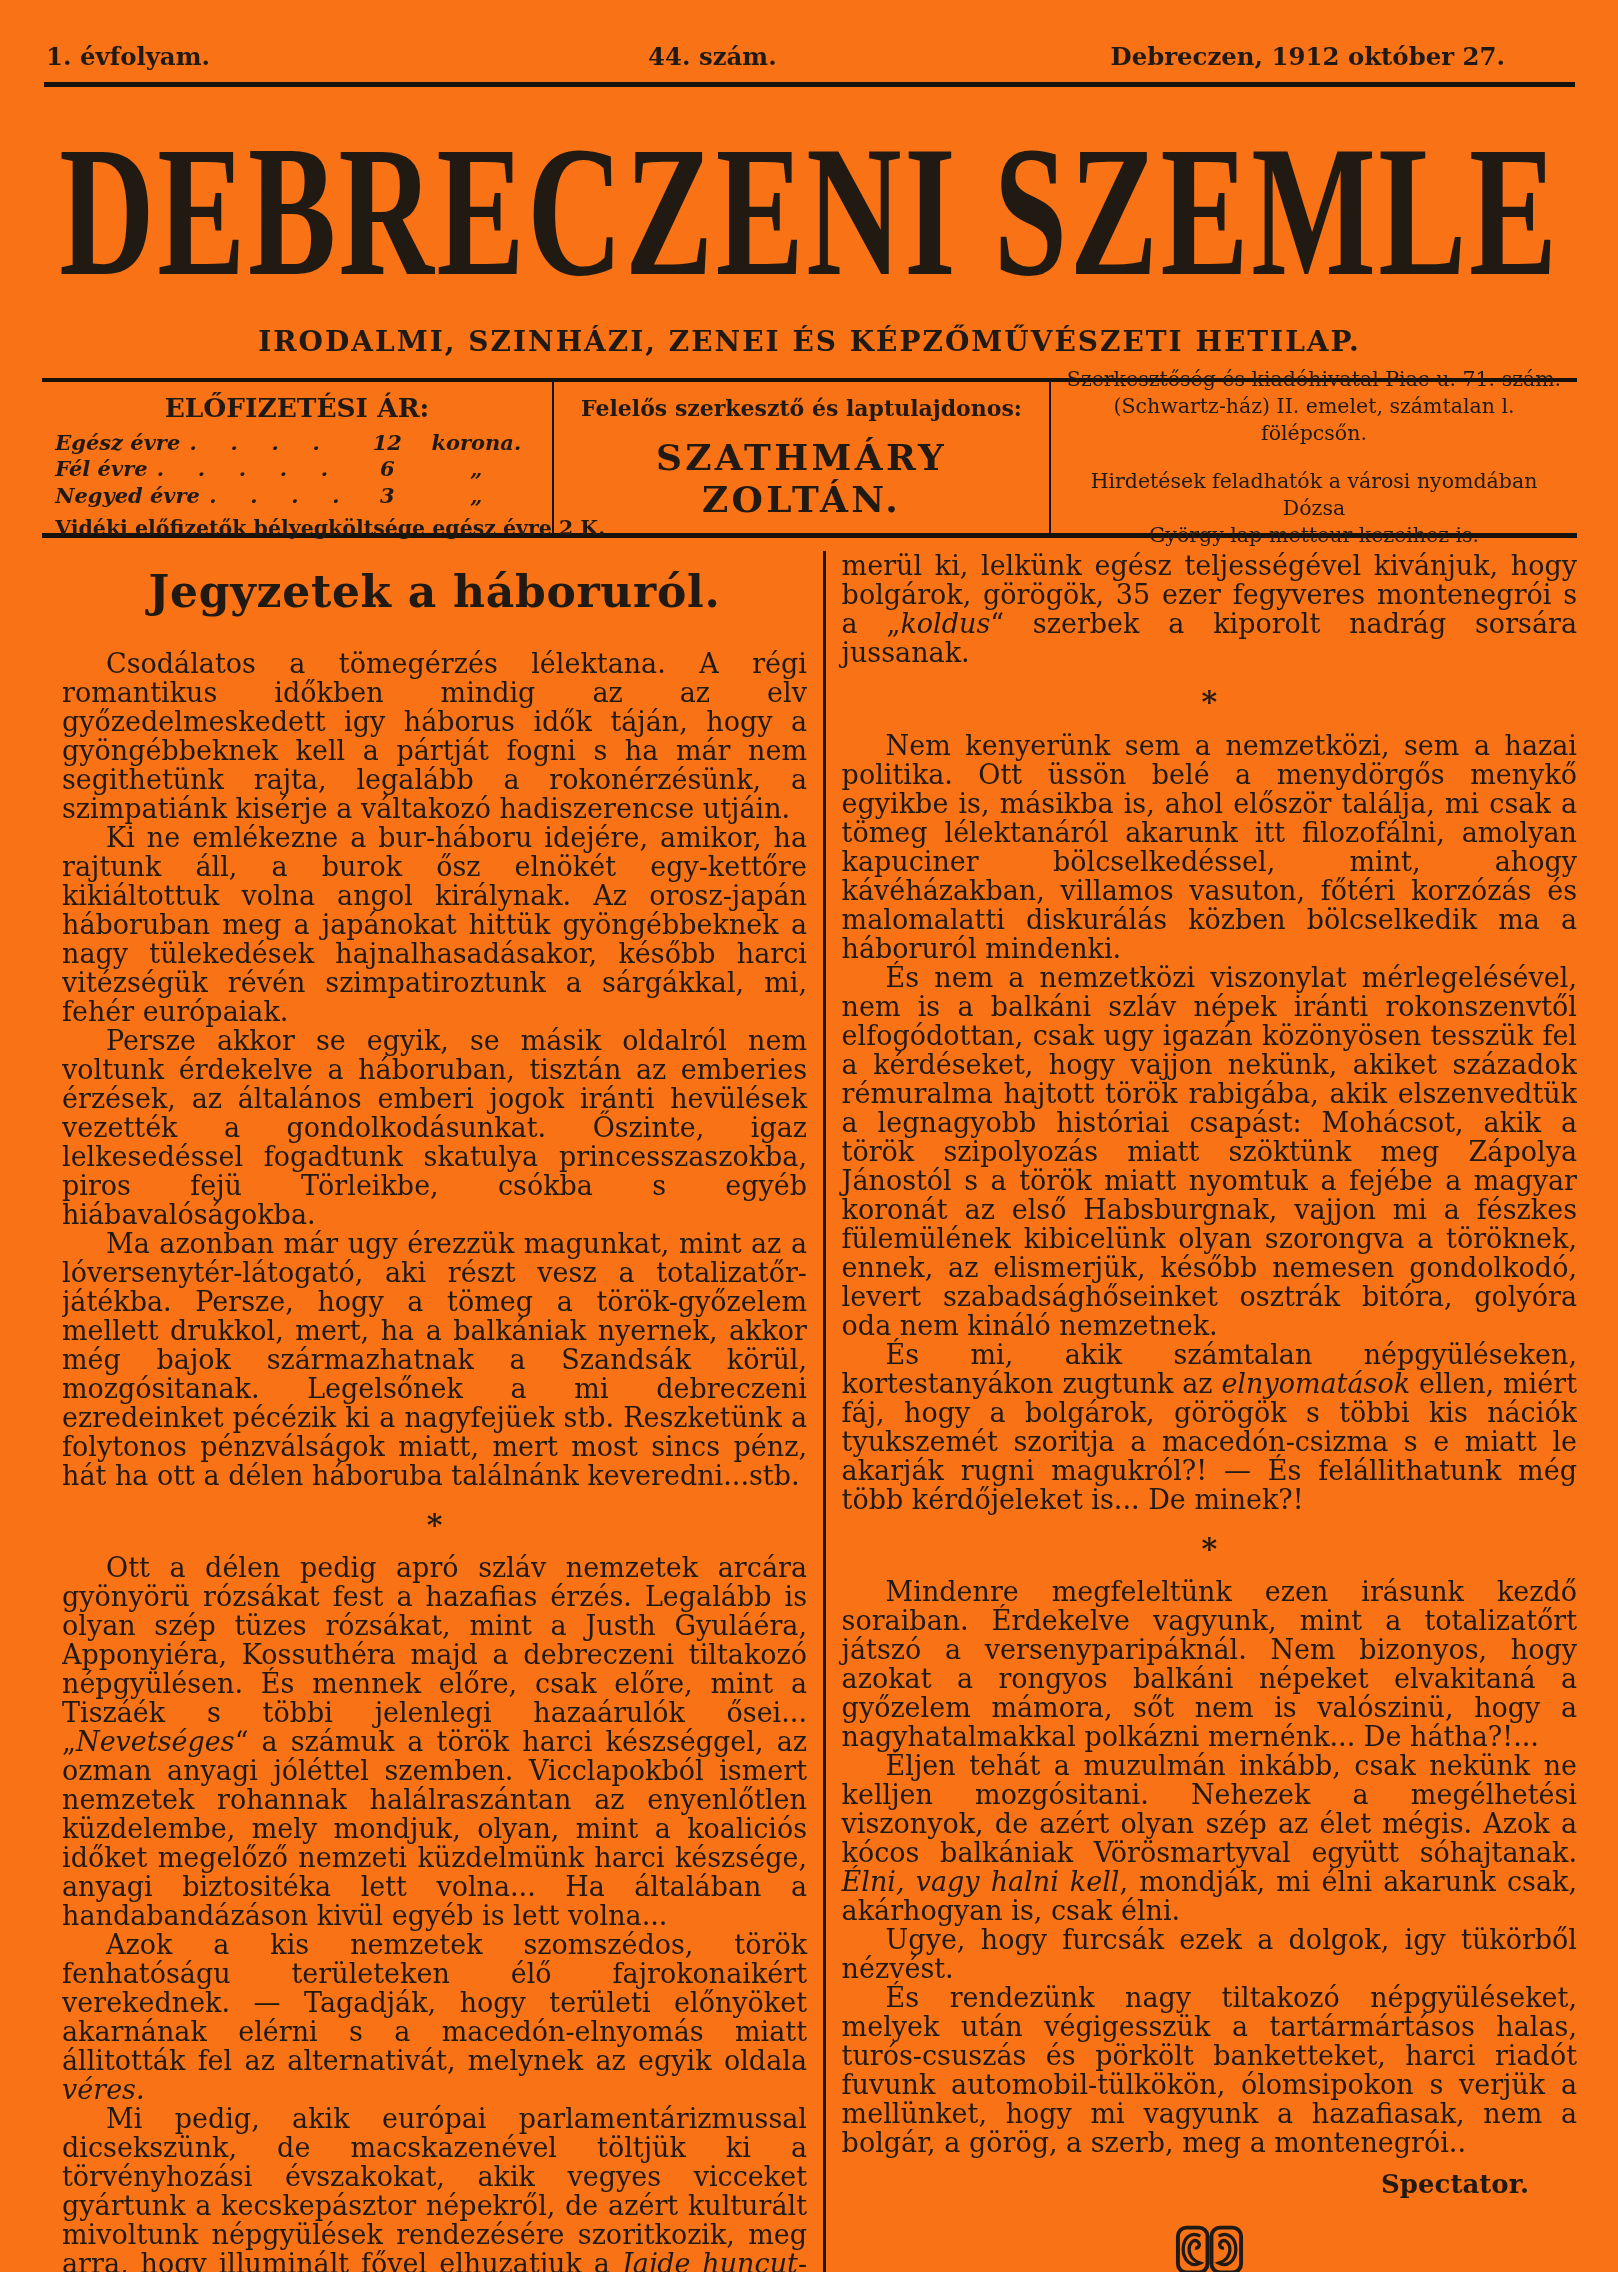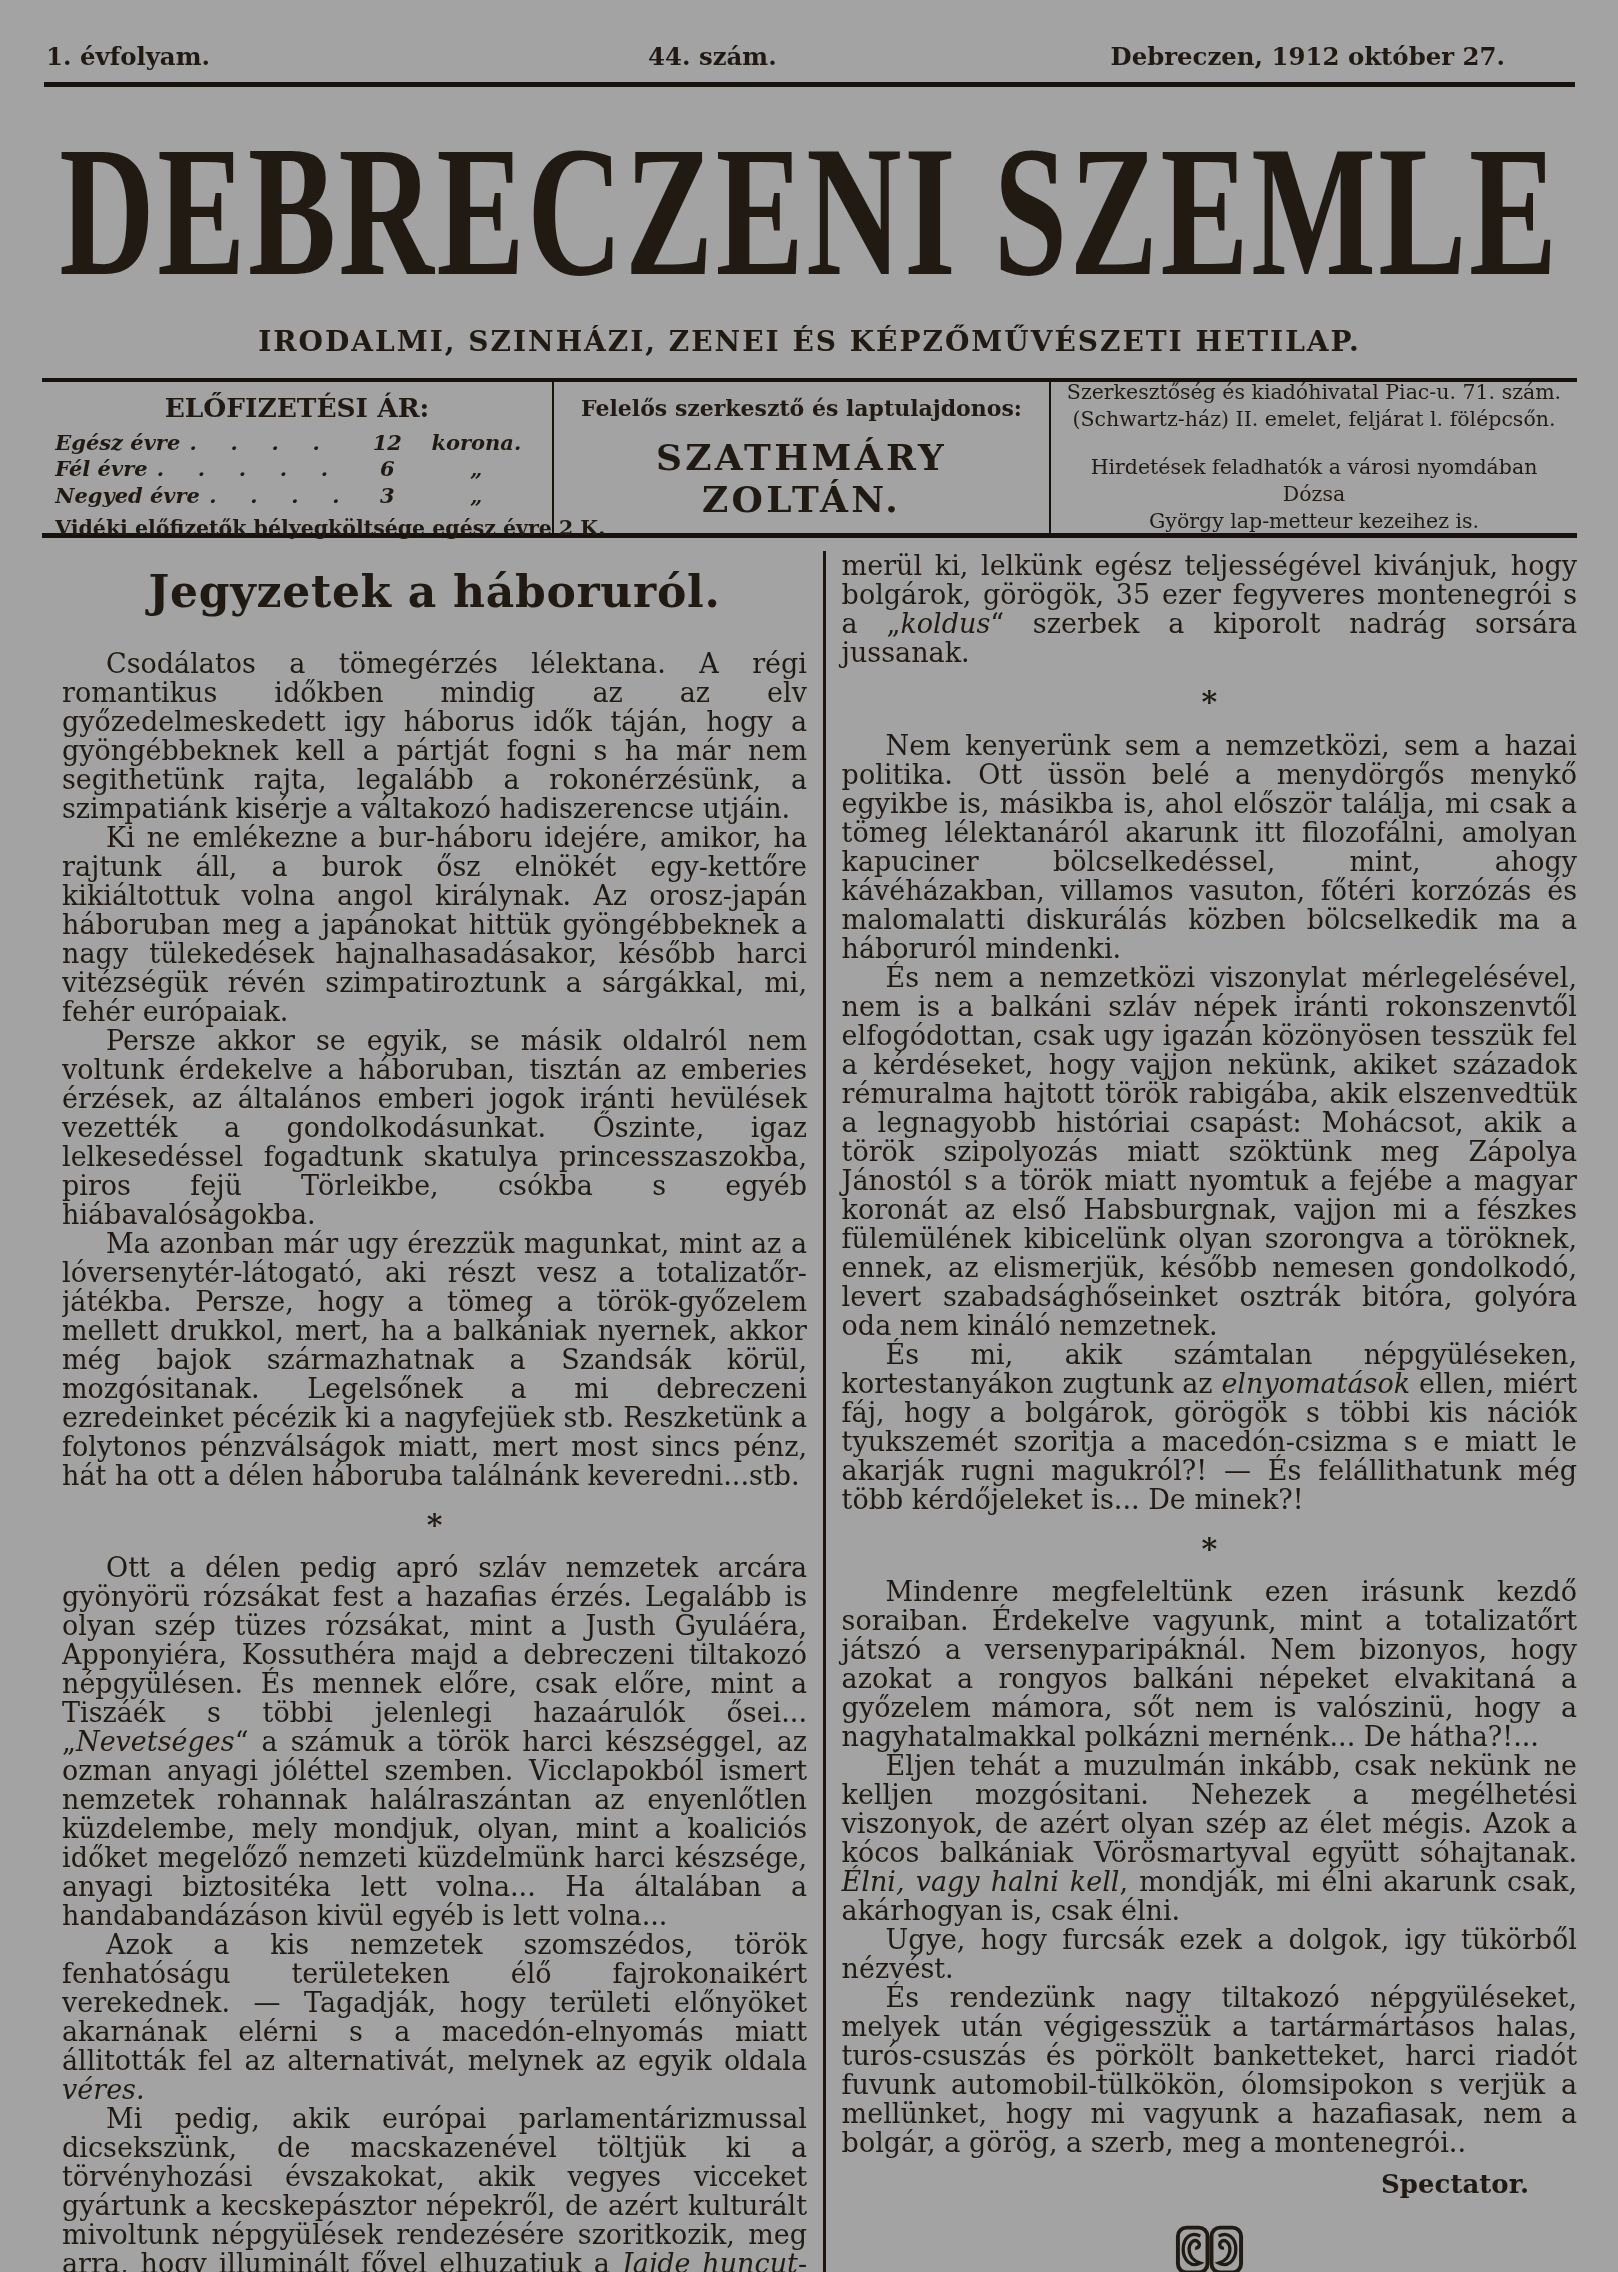--- a/index.html
+++ b/index.html
@@ -1,18 +1,18 @@
 <!DOCTYPE html>
 <html style="font-size:10.6px"><head>
 <meta charset="utf-8">
 <style>
   html,body{margin:0;padding:0;background:#e8e6e0;}
   .page{
     position:relative;width:1619px;height:2273px;margin:0 auto;
-    background:#a3a3a3;color:#201a13;overflow:hidden;
+    background:#f97316;color:#201a13;overflow:hidden;
     font-family:"DejaVu Serif", serif;
   }
   
   .issue-line{
     display:flex;align-items:baseline;justify-content:space-between;
     margin:42px 114px 0 46px;font-weight:bold;font-size:24.4px;
   }
   .issue-line .center{position:absolute;left:44%;transform:translateX(-50%);}
   .rule-top{height:5.3px;background:#17120c;margin:10.6px 44px 0 44px;}
   
@@ -111,21 +111,21 @@
           </div>
         </div>
       <div class="sub-note">Vidéki előfizetők bélyegköltsége egész évre 2 K.</div>
     </div>
     <div class="ibox ed">
       <div class="ed-label">Felelős szerkesztő és laptulajdonos:</div>
       <div class="ed-name">SZATHMÁRY ZOLTÁN.</div>
     </div>
     <div class="ibox off">
       <div class="off-line">Szerkesztőség és kiadóhivatal Piac-u. 71. szám.</div>
-      <div class="off-line">(Schwartz-ház) II. emelet, feljárat l. fölépcsőn.</div>
+      <div class="off-line">(Schwartz-ház) II. emelet, számtalan l. fölépcsőn.</div>
       <div class="off-divider"></div>
       <div class="off-line">Hirdetések feladhatók a városi nyomdában Dózsa</div>
       <div class="off-line">György lap-metteur kezeihez is.</div>
     </div>
   </div>
 
   <div class="article">
     <div class="col-left">
       <h2 class="article-heading">Jegyzetek a háboruról.</h2>
       <div class="col-body">

